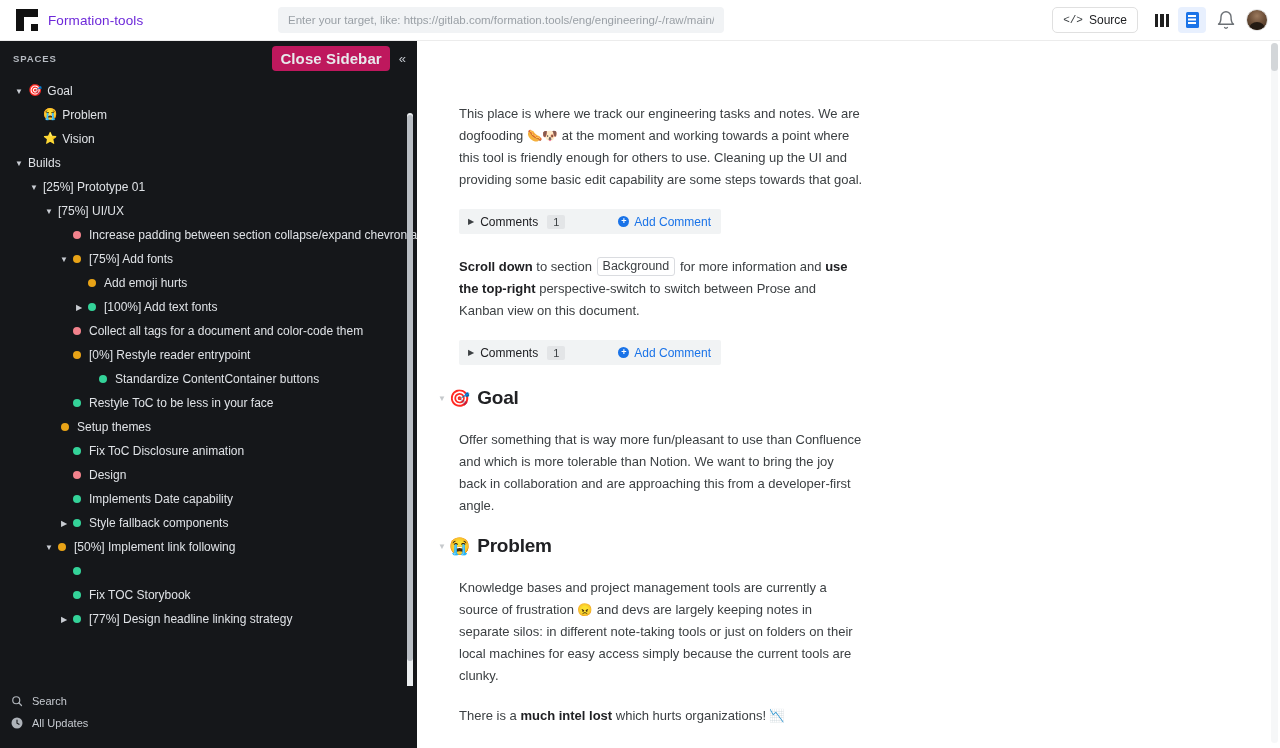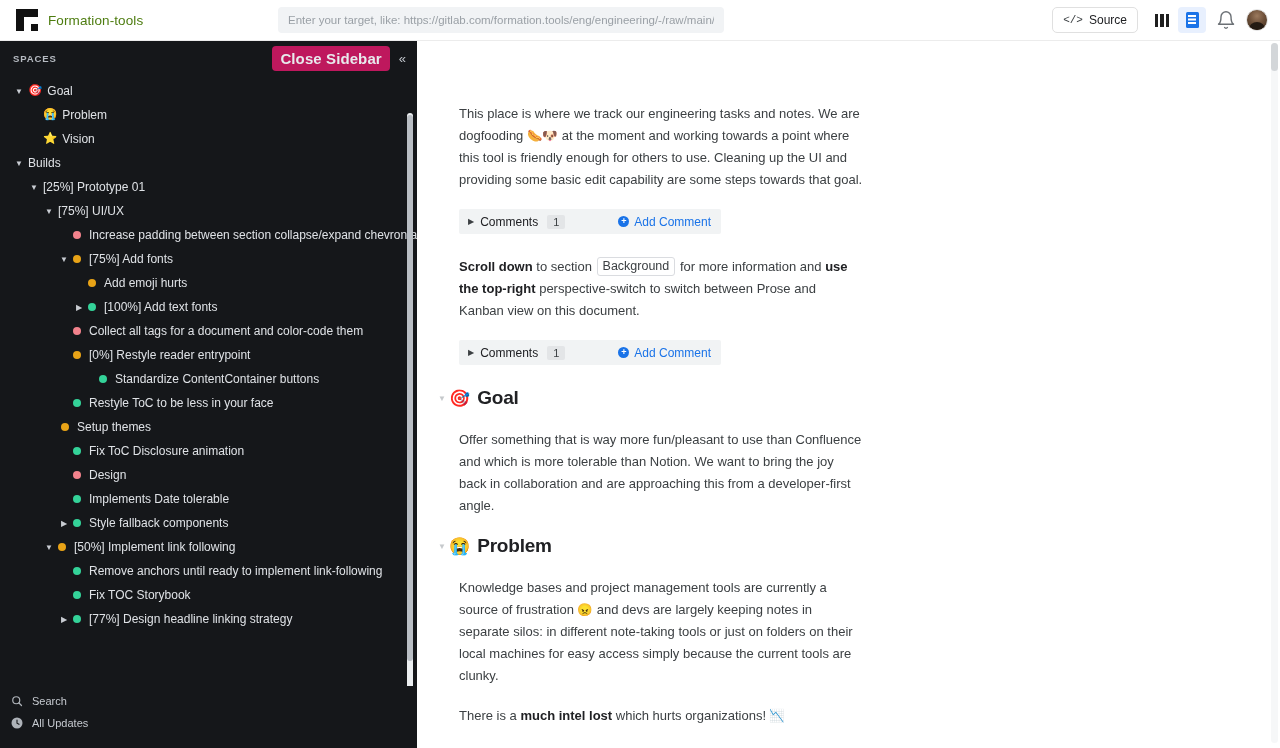--- a/index.html
+++ b/index.html
@@ -18,21 +18,21 @@
     border-bottom: 1px solid #ececec;
     display: flex; align-items: center;
     position: relative;
     z-index: 5;
   }
   .brand { display: flex; align-items: center; gap: 10px; padding-left: 16px; }
   .logo-mark { width: 22px; height: 22px; position: relative; }
   .logo-mark .lm-v { position: absolute; left: 0; top: 0; width: 8px; height: 22px; background: #111; }
   .logo-mark .lm-h { position: absolute; left: 8px; top: 0; width: 14px; height: 8px; background: #111; }
   .logo-mark .lm-sq { position: absolute; left: 15px; top: 15px; width: 7px; height: 7px; background: #111; }
-  .brand-name { font-size: 13.5px; color: #4d7c0f; font-weight: 400; letter-spacing: .1px; }
+  .brand-name { font-size: 13.5px; color: #6d28d9; font-weight: 400; letter-spacing: .1px; }
 
   .addr-wrap { position: absolute; left: 278px; top: 7px; }
   .addr-input {
     width: 446px; height: 26px;
     background: #f1f3f5;
     border: none; border-radius: 4px;
     padding: 0 10px;
     font-family: "Liberation Sans", sans-serif;
     font-size: 11.5px; color: #41464b;
     outline: none;
@@ -367,36 +367,35 @@
             <span class="node-label">Fix ToC Disclosure animation</span>
           </div>
           <div class="node" style="padding-left: 58px;">
             <span class="caret hidden"></span>
             <span class="dot" style="background: rgb(242, 130, 140);"></span>
             <span class="node-label">Design </span>
           </div>
           <div class="node" style="padding-left: 58px;">
             <span class="caret hidden"></span>
             <span class="dot" style="background: rgb(52, 211, 153);"></span>
-            <span class="node-label">Implements Date tolerable</span>
+            <span class="node-label">Implements Date capability</span>
           </div>
           <div class="node" style="padding-left: 58px;">
             <span class="caret">▶</span>
             <span class="dot" style="background: rgb(52, 211, 153);"></span>
             <span class="node-label">Style fallback components</span>
           </div>
           <div class="node" style="padding-left: 43px;">
             <span class="caret">▼</span>
             <span class="dot" style="background: rgb(232, 163, 23);"></span>
             <span class="node-label">[50%] Implement link following</span>
           </div>
           <div class="node" style="padding-left: 58px;">
             <span class="caret hidden"></span>
             <span class="dot" style="background: rgb(52, 211, 153);"></span>
-            <span class="node-label">Remove anchors until ready to implement link-following</span>
           </div>
           <div class="node" style="padding-left: 58px;">
             <span class="caret hidden"></span>
             <span class="dot" style="background: rgb(52, 211, 153);"></span>
             <span class="node-label">Fix TOC Storybook</span>
           </div>
           <div class="node" style="padding-left: 58px;">
             <span class="caret">▶</span>
             <span class="dot" style="background: rgb(52, 211, 153);"></span>
             <span class="node-label">[77%] Design headline linking strategy</span>

